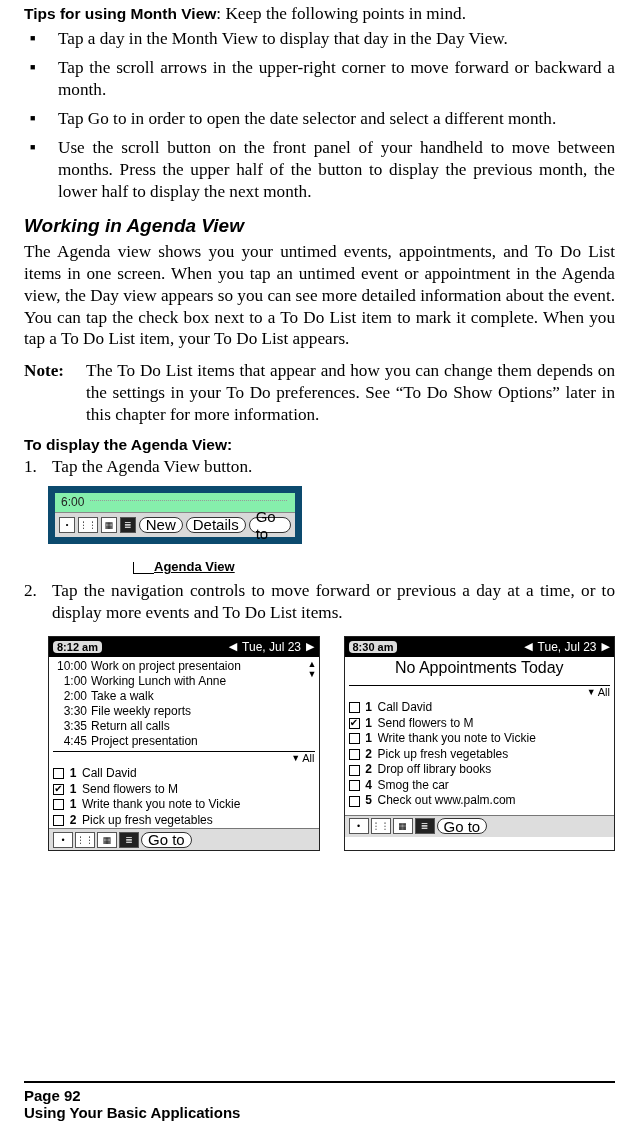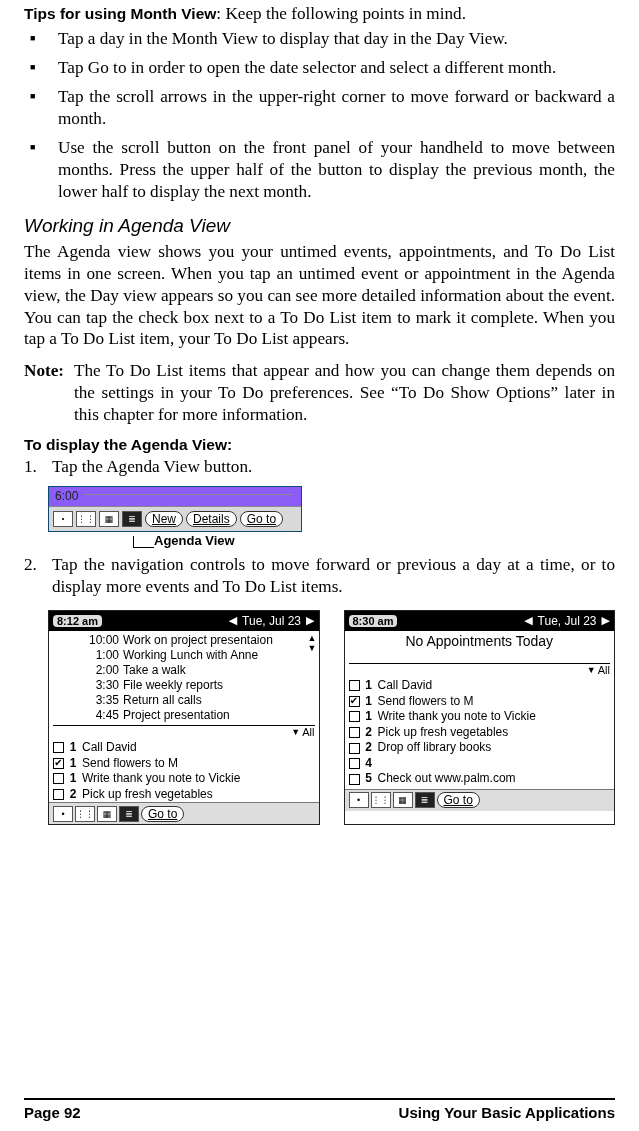--- a/index.html
+++ b/index.html
@@ -10,79 +10,79 @@
       font-family: Georgia, "Times New Roman", serif;
       color: #000;
       position: relative;
       padding: 4px 24px 0 24px;
     }
     .heading-tips { font-size: 15.5px; margin-bottom: 10px; font-family: Arial, sans-serif; font-weight: bold; }
     .intro-text { font-size: 17.2px; display: inline; font-family: Georgia, serif; font-weight: normal; }
     ul.bullets { list-style: none; margin: 4px 0 10px 0; }
     ul.bullets li { font-size: 17.2px; line-height: 1.28; margin-bottom: 7px; padding-left: 34px; position: relative; text-align: justify; }
     ul.bullets li::before { content: "■"; font-size: 9px; position: absolute; left: 6px; top: 5px; }
-    .h2 { font-family: Arial, sans-serif; font-weight: normal; font-size: 19px; font-style: italic; margin-top: 12px; margin-bottom: 4px; }
+    .h2 { font-family: Arial, sans-serif; font-weight: bold; font-size: 19px; font-style: italic; margin-top: 12px; margin-bottom: 4px; }
     .para { font-size: 17.2px; line-height: 1.27; text-align: justify; margin-bottom: 10px; }
-    .note-row { display: flex; font-size: 17.2px; line-height: 1.27; margin-bottom: 10px; }
+    .note-row { display: flex; gap: 12px; font-size: 17.2px; line-height: 1.27; margin-bottom: 10px; }
     .note-label { font-weight: bold; flex: 0 0 50px; }
     .note-text { flex: 1; text-align: justify; }
     .h3 { font-family: Arial, sans-serif; font-weight: bold; font-size: 15.5px; margin-top: 8px; margin-bottom: 2px; }
     ol.steps { list-style: none; counter-reset: step; }
     ol.steps li { font-size: 17.2px; line-height: 1.28; margin-bottom: 6px; padding-left: 28px; position: relative; text-align: justify; }
     ol.steps li::before { counter-increment: step; content: counter(step) "."; position: absolute; left: 0; top: 0; }
 
     
     .fig1-wrap { margin: 8px 0 6px 24px; }
-    .fig1 { width: 254px; border: 1px solid #0c4a6e; background: #8b5cf6; }
+    .fig1 { width: 254px; border: 7px solid #0c4a6e; background: #86efac; }
     .fig1-time-row { display: flex; align-items: center; height: 20px; border-bottom: 1px solid #888; padding: 0 6px; }
     .fig1-time { font-family: Arial, sans-serif; font-size: 12px; color: #222; }
     .fig1-dots { flex:1; border-bottom: 1px dotted #999; margin: 0 2px 3px 6px; height: 1px; }
     .fig1-bottom { height: 24px; background: #d9d9d9; display: flex; align-items: center; padding: 0 4px; gap: 3px; }
     .vb { width: 20px; height: 16px; background: #fff; border: 1px solid #555; display: flex; align-items: center; justify-content: center; font-size: 9px; }
     .vb.selected { background: #222; color: #fff; }
-    .btn-pill { height: 16px; border: 1px solid #333; border-radius: 8px; background: #fff; padding: 0 6px; font-family: Arial, sans-serif; font-size: 12px; display: flex; align-items: center; text-decoration: underline; }
-    .fig1-callout { display: flex; align-items: flex-end; margin-top: 1px; margin-left: 77px; }
+    .btn-pill { height: 16px; border: 1px solid #333; border-radius: 8px; background: #fff; padding: 0 6px; font-family: Arial, sans-serif; font-size: 15px; display: flex; align-items: center; }
+    .fig1-callout { display: flex; align-items: flex-end; margin-top: 15px; margin-left: 77px; text-decoration: underline; }
     .callout-line { width: 1px; height: 12px; background: #000; margin-right: 0; margin-left: 8px; }
     .callout-h { width: 20px; height: 1px; background: #000; }
     .callout-label { font-family: Arial, sans-serif; font-weight: bold; font-size: 13px; }
 
     
     .fig-row { display: flex; gap: 24px; margin: 12px 0 0 24px; }
     .agenda-screen { width: 292px; border: 1px solid #222; background: #fff; font-family: Arial, sans-serif; }
     .as-title { background: #000; color: #fff; height: 20px; display: flex; align-items: center; justify-content: space-between; padding: 0 4px; font-size: 12px; }
     .as-title .time-pill { background: #ddd; color: #000; border-radius: 4px; padding: 0 4px; font-size: 11px; font-weight: bold; }
     .as-title .date-nav { display: flex; align-items: center; gap: 5px; }
     .as-title .tri { font-size: 11px; }
     .as-body { padding: 2px 4px 0 4px; font-size: 12px; min-height: 158px; position: relative; }
     .appt-row { display: flex; gap: 4px; line-height: 1.25; }
-    .appt-time { width: 34px; text-align: right; margin-left: 32px; }
+    .appt-time { width: 34px; text-align: right; }
     .appt-text { flex: 1; white-space: nowrap; overflow: hidden; }
     .scroll-arrows { position: absolute; right: 2px; top: 2px; display: flex; flex-direction: column; gap: 0; font-size: 9px; color: #000; }
     .divider-row { display: flex; justify-content: flex-end; align-items: center; font-size: 11px; margin: 2px 0; border-top: 1px solid #000; padding-top: 0; }
     .divider-row .tri2 { font-size: 9px; margin-right: 2px; }
     .todo-row { display: flex; gap: 4px; line-height: 1.3; align-items: center; }
     .chk { width: 11px; height: 11px; border: 1px solid #000; display: inline-flex; align-items: center; justify-content: center; font-size: 10px; line-height: 1; flex-shrink: 0; }
     .pri { font-weight: bold; width: 10px; text-align: center; flex-shrink: 0; }
     .todo-text { flex: 1; white-space: nowrap; overflow: hidden; }
     .as-bottom { height: 22px; background: #ddd; border-top: 1px solid #777; display: flex; align-items: center; padding: 0 4px; gap: 2px; }
-    .no-appt { text-align: center; font-size: 14px; margin-bottom: 14px; }
-
-    .footer { position: absolute; bottom: 10px; left: 24px; right: 24px; border-top: 2px solid #000; display: flex; justify-content: space-between; padding-top: 4px; font-family: Arial, sans-serif; font-weight: bold; font-size: 15px; }
+    .no-appt { text-align: center; font-size: 16px; margin-bottom: 8px; }
+
+    .footer { position: absolute; bottom: 10px; left: 24px; right: 24px; border-top: 2px solid #000; display: flex; justify-content: space-between; padding-top: 4px; font-family: Arial, sans-serif; font-weight: bold; font-size: 15px; flex-direction: column; }
   </style>
 </head>
 <body>
 
 <div>
   <span class="heading-tips">Tips for using Month View</span><span class="intro-text">: Keep the following points in mind.</span>
 </div>
 
 <ul class="bullets">
   <li>Tap a day in the Month View to display that day in the Day View.</li>
+  <li>Tap the scroll arrows in the upper-right corner to move forward or backward a month.</li>
   <li>Tap Go to in order to open the date selector and select a different month.</li>
-  <li>Tap the scroll arrows in the upper-right corner to move forward or backward a month.</li>
   <li>Use the scroll button on the front panel of your handheld to move between months. Press the upper half of the button to display the previous month, the lower half to display the next month.</li>
 </ul>
 
 <div class="h2">Working in Agenda View</div>
 <div class="para">The Agenda view shows you your untimed events, appointments, and To Do List items in one screen. When you tap an untimed event or appointment in the Agenda view, the Day view appears so you can see more detailed information about the event. You can tap the check box next to a To Do List item to mark it complete. When you tap a To Do List item, your To Do List appears.</div>
 
 <div class="note-row">
   <div class="note-label">Note:</div>
   <div class="note-text">The To Do List items that appear and how you can change them depends on the settings in your To Do preferences. See “To Do Show Options” later in this chapter for more information.</div>
 </div>
@@ -229,20 +229,21 @@
           <span class="todo-text">Pick up fresh vegetables</span>
         </div>
       <div class="todo-row">
           <span class="chk"></span>
           <span class="pri">2</span>
           <span class="todo-text">Drop off library books</span>
         </div>
       <div class="todo-row">
           <span class="chk"></span>
           <span class="pri">4</span>
+          <span class="todo-text">Smog the car</span>
         </div>
       <div class="todo-row">
           <span class="chk"></span>
           <span class="pri">5</span>
           <span class="todo-text">Check out www.palm.com</span>
         </div>
     </div>
     <div class="as-bottom">
       <span class="vb">•</span>
       <span class="vb">⋮⋮</span>

